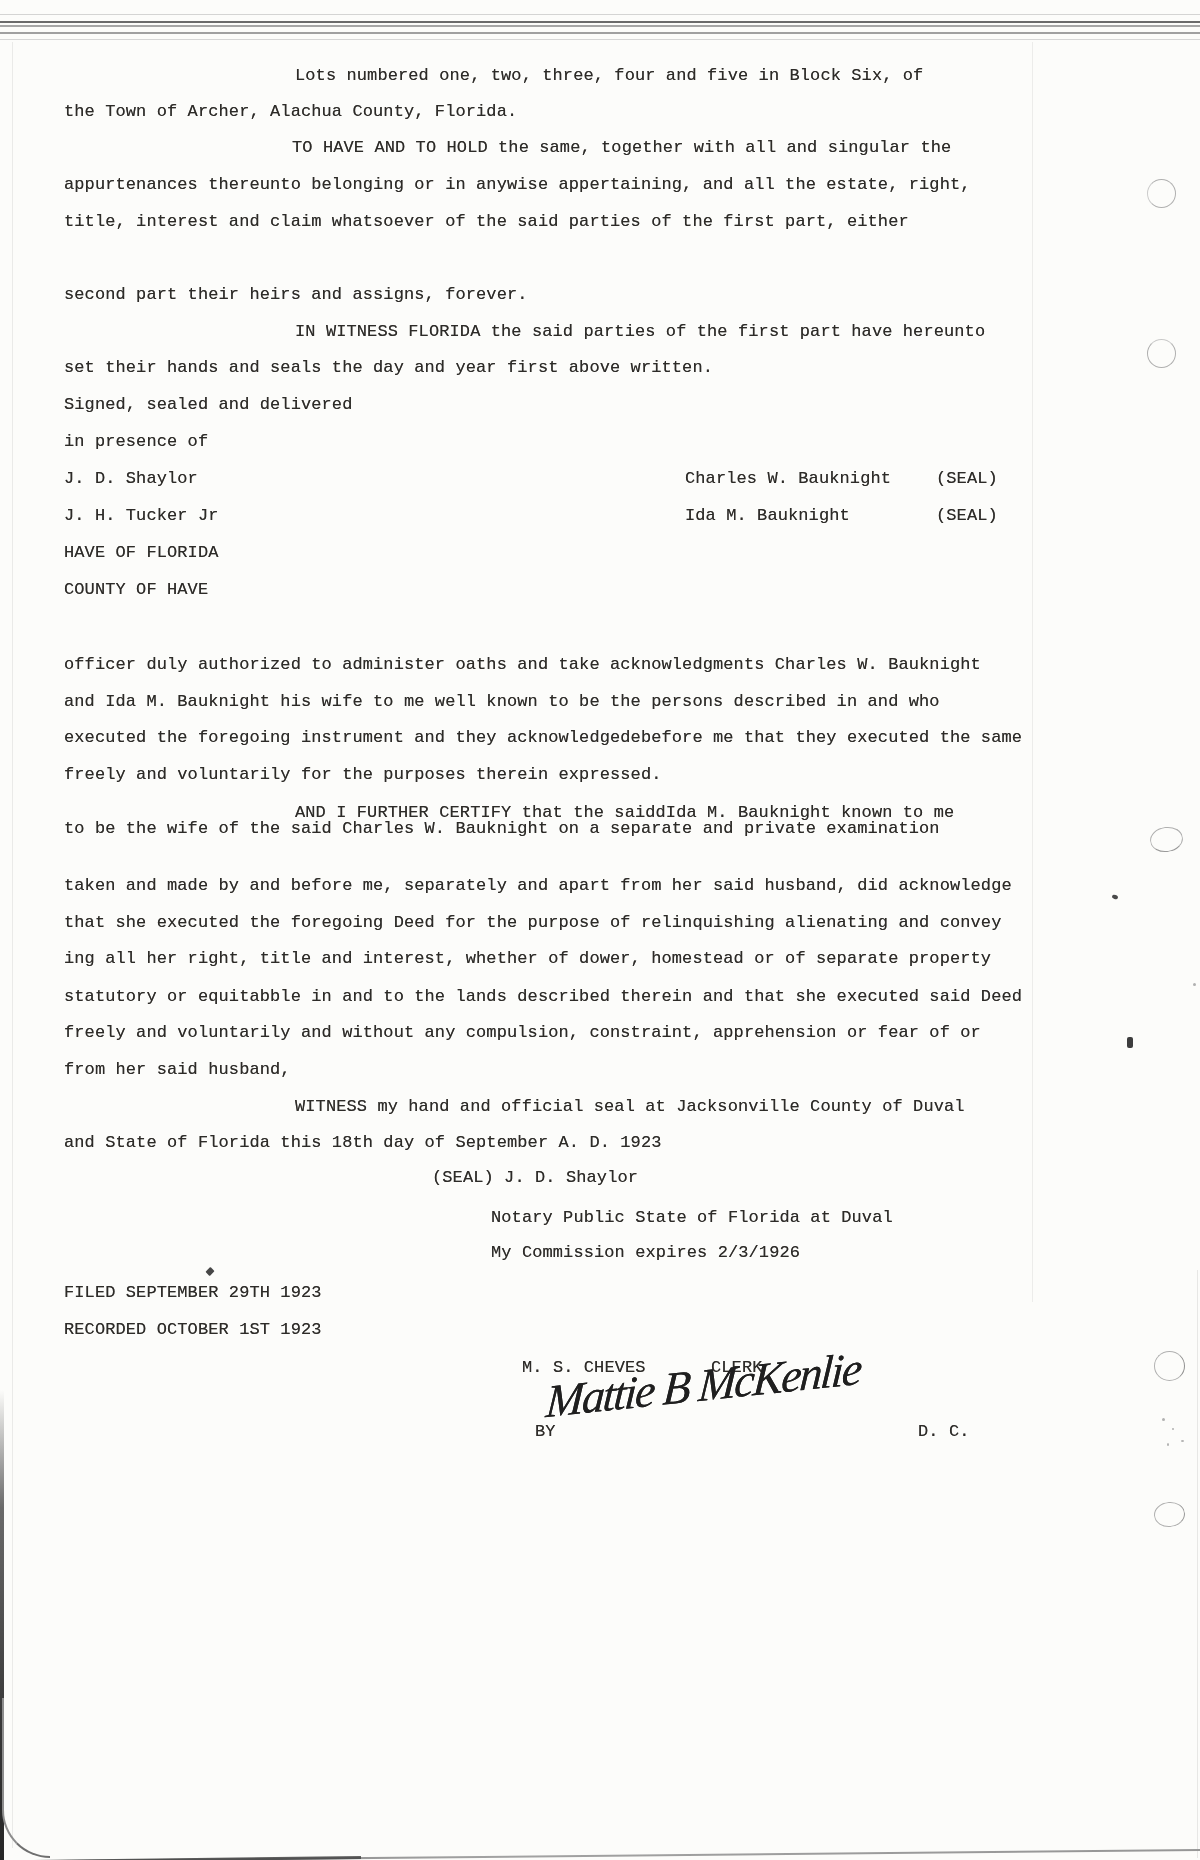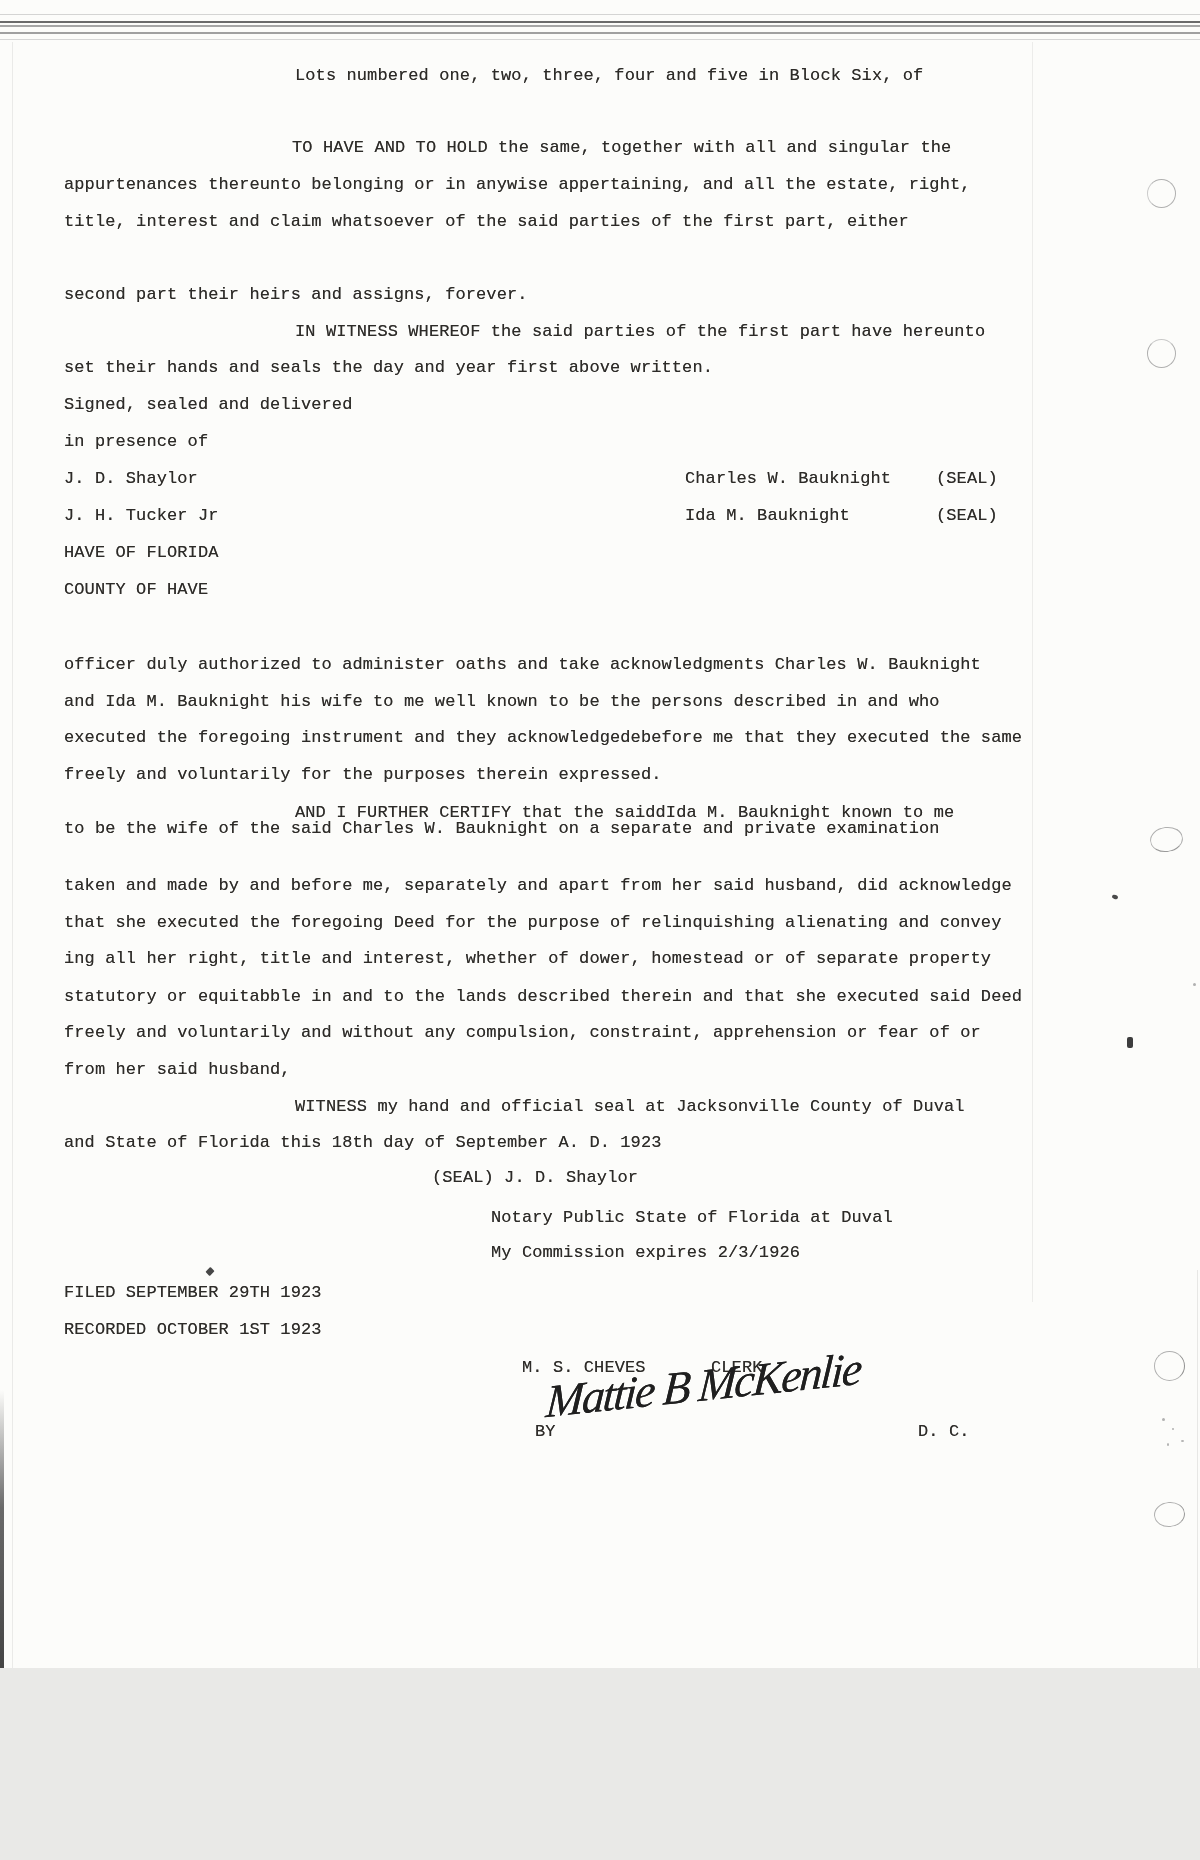--- a/index.html
+++ b/index.html
@@ -1,18 +1,18 @@
 <!DOCTYPE html>
 <html><head>
 <meta charset="utf-8">
 <style>
   html,body{margin:0;padding:0;background:#e9e9e7;}
   .page{
     position:relative;
-    width:1200px;height:1668px;
+    width:1200px;height:1860px;
     margin:0 auto;
     background:#fcfcfa;
     overflow:hidden;
     font-family:"Liberation Mono","DejaVu Sans Mono",monospace;
     color:#2d2b28;
   }
   .ln{
     position:absolute;
     font-size:17px;
     line-height:20px;
@@ -112,25 +112,26 @@
   <div class="speck sp1"></div>
   <div class="speck sp2"></div>
   <div class="speck sp3"></div>
   <div class="speck sp4"></div>
   <div class="dotc d1"></div>
   <div class="dotc d2"></div>
   <div class="dotc d3"></div>
   <div class="dotc d4"></div>
 
   <div class="ln" style="left:295px;top:66px">Lots numbered one, two, three, four and five in Block Six, of</div>
+  <div class="ln" style="left:64px;top:102px">the Town of Archer, Alachua County, Florida.</div>
   <div class="ln" style="left:292px;top:138px">TO HAVE AND TO HOLD the same, together with all and singular the</div>
   <div class="ln" style="left:64px;top:175px">appurtenances thereunto belonging or in anywise appertaining, and all the estate, right,</div>
   <div class="ln" style="left:64px;top:212px">title, interest and claim whatsoever of the said parties of the first part, either</div>
   <div class="ln" style="left:64px;top:285px">second part their heirs and assigns, forever.</div>
-  <div class="ln" style="left:295px;top:322px">IN WITNESS WHEREOF the said parties of the first part have hereunto</div>
+  <div class="ln" style="left:295px;top:322px">IN WITNESS FLORIDA the said parties of the first part have hereunto</div>
   <div class="ln" style="left:64px;top:358px">set their hands and seals the day and year first above written.</div>
   <div class="ln" style="left:64px;top:395px">Signed, sealed and delivered</div>
   <div class="ln" style="left:64px;top:432px">in presence of</div>
 
   <div class="ln" style="left:64px;top:469px">J. D. Shaylor</div>
   <div class="ln" style="left:685px;top:469px">Charles W. Bauknight</div>
   <div class="ln" style="left:936px;top:469px">(SEAL)</div>
   <div class="ln" style="left:64px;top:506px">J. H. Tucker Jr</div>
   <div class="ln" style="left:685px;top:506px">Ida M. Bauknight</div>
   <div class="ln" style="left:936px;top:506px">(SEAL)</div>

